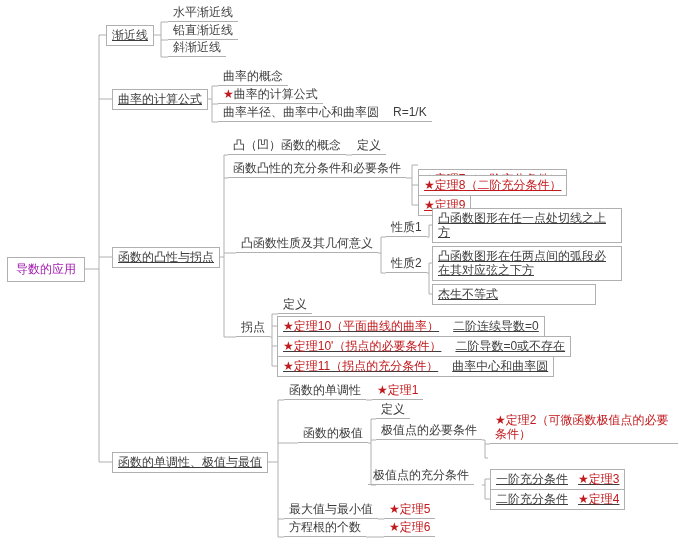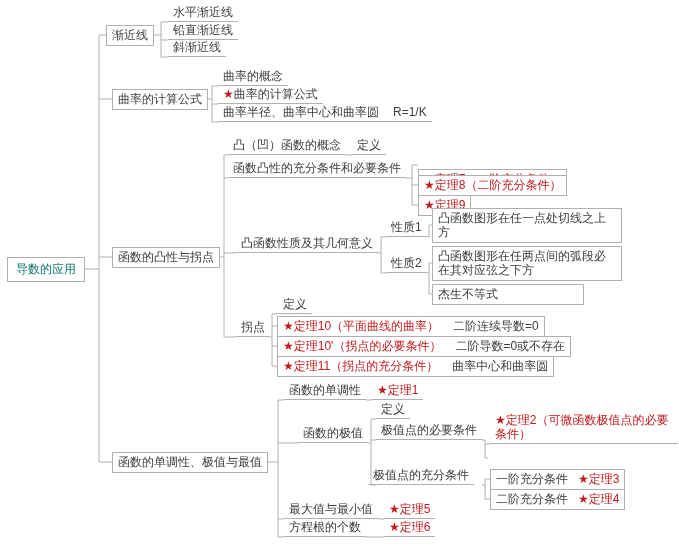--- a/index.html
+++ b/index.html
@@ -9,25 +9,25 @@
     width: 679px;
     height: 546px;
     background: #ffffff;
     font-family: "Liberation Sans", "DejaVu Sans", sans-serif;
     font-size: 12px;
     color: #3d3d3d;
     overflow: hidden;
   }
   .connectors { position: absolute; left: 0; top: 0; }
   .node { position: absolute; white-space: nowrap; line-height: 14px; background: #fff; }
-  .box { border: 1px solid #b0b0b0; padding: 2px 5px 3px; }
+  .box { border: 1px solid #b0b0b0; padding: 2px 5px 3px; text-decoration: underline; }
   .uline { border-bottom: 1px solid #b0b0b0; padding: 1px 5px 2px; background: transparent; }
   .wrap { white-space: normal; }
   .red { color: #c2191c; }
-  .root { border: 1px solid #b0b0b0; padding: 4px 8px 5px; color: #0f766e; }
+  .root { border: 1px solid #b0b0b0; padding: 4px 8px 5px; color: #a21caf; }
   .gap { display: inline-block; width: 14px; }
   .gap-sm { display: inline-block; width: 10px; }
 </style>
 </head>
 <body>
 
 <div class="canvas">
 
   <svg class="connectors" width="679" height="546" aria-hidden="true">
     <path fill="none" stroke="#b0b0b0" stroke-width="1" d="
@@ -70,21 +70,21 @@
   <div class="node uline" style="left:352px; top:137px">定义</div>
   <div class="node uline" style="left:228px; top:160px; width:178px">函数凸性的充分条件和必要条件</div>
   <div class="node box red" style="left:418px; top:169px">★定理7（一阶充分条件）</div>
   <div class="node box red" style="left:418px; top:175px">★定理8（二阶充分条件）</div>
   <div class="node box red" style="left:418px; top:195px">★定理9</div>
   <div class="node uline" style="left:236px; top:235px; width:142px">凸函数性质及其几何意义</div>
   <div class="node uline" style="left:386px; top:219px; width:41px">性质1</div>
   <div class="node box wrap" style="left:432px; top:208px; width:190px">凸函数图形在任一点处切线之上方</div>
   <div class="node uline" style="left:386px; top:255px; width:41px">性质2</div>
   <div class="node box wrap" style="left:432px; top:246px; width:190px">凸函数图形在任两点间的弧段必在其对应弦之下方</div>
-  <div class="node box" style="left:432px; top:284px; width:152px">杰生不等式</div>
+  <div class="node box" style="left:432px; top:284px; width:164px">杰生不等式</div>
   <div class="node uline" style="left:236px; top:319px; width:34px">拐点</div>
   <div class="node uline" style="left:278px; top:296px">定义</div>
   <div class="node box" style="left:277px; top:316px">
     <span class="red">★定理10（平面曲线的曲率）</span><span class="gap"></span><span>二阶连续导数=0</span>
   </div>
   <div class="node box" style="left:277px; top:336px">
     <span class="red">★定理10'（拐点的必要条件）</span><span class="gap"></span><span>二阶导数=0或不存在</span>
   </div>
   <div class="node box" style="left:277px; top:356px">
     <span class="red">★定理11（拐点的充分条件）</span><span class="gap"></span><span>曲率中心和曲率圆</span>

